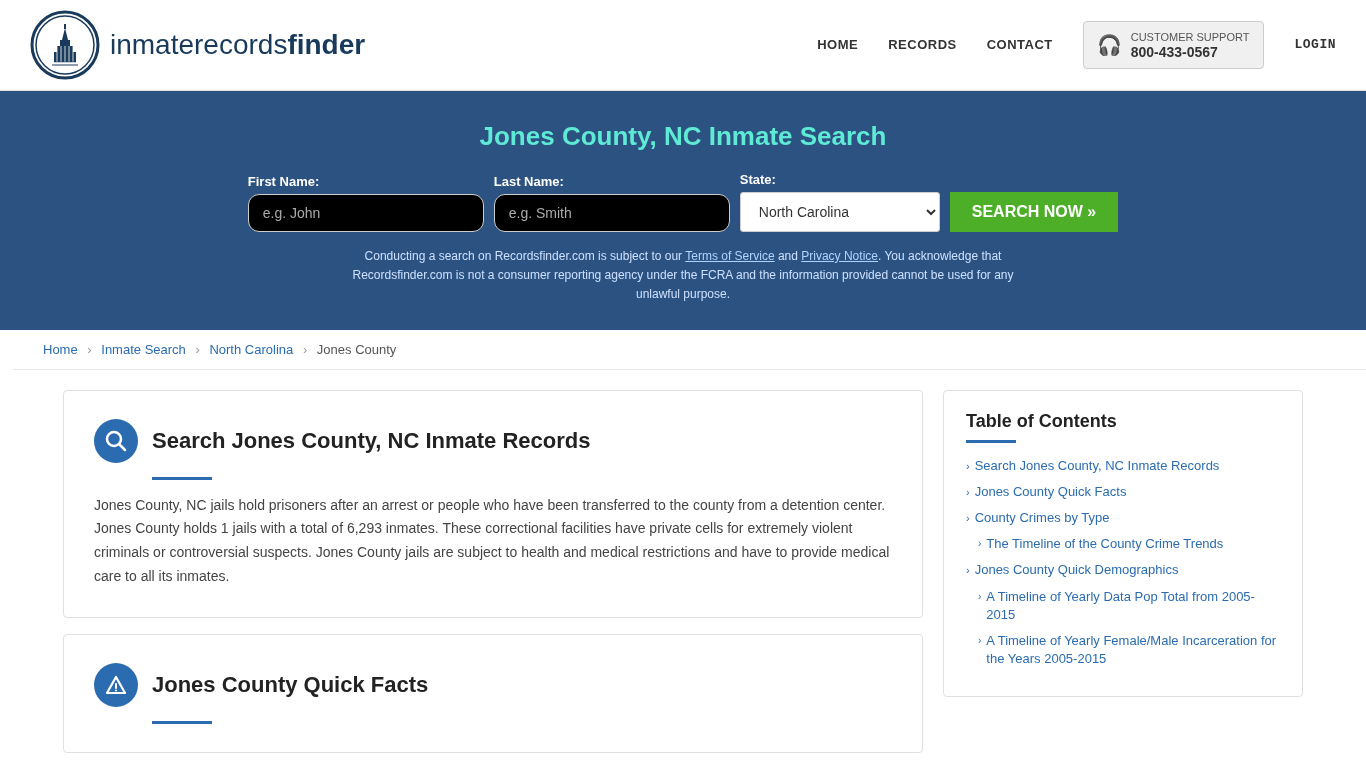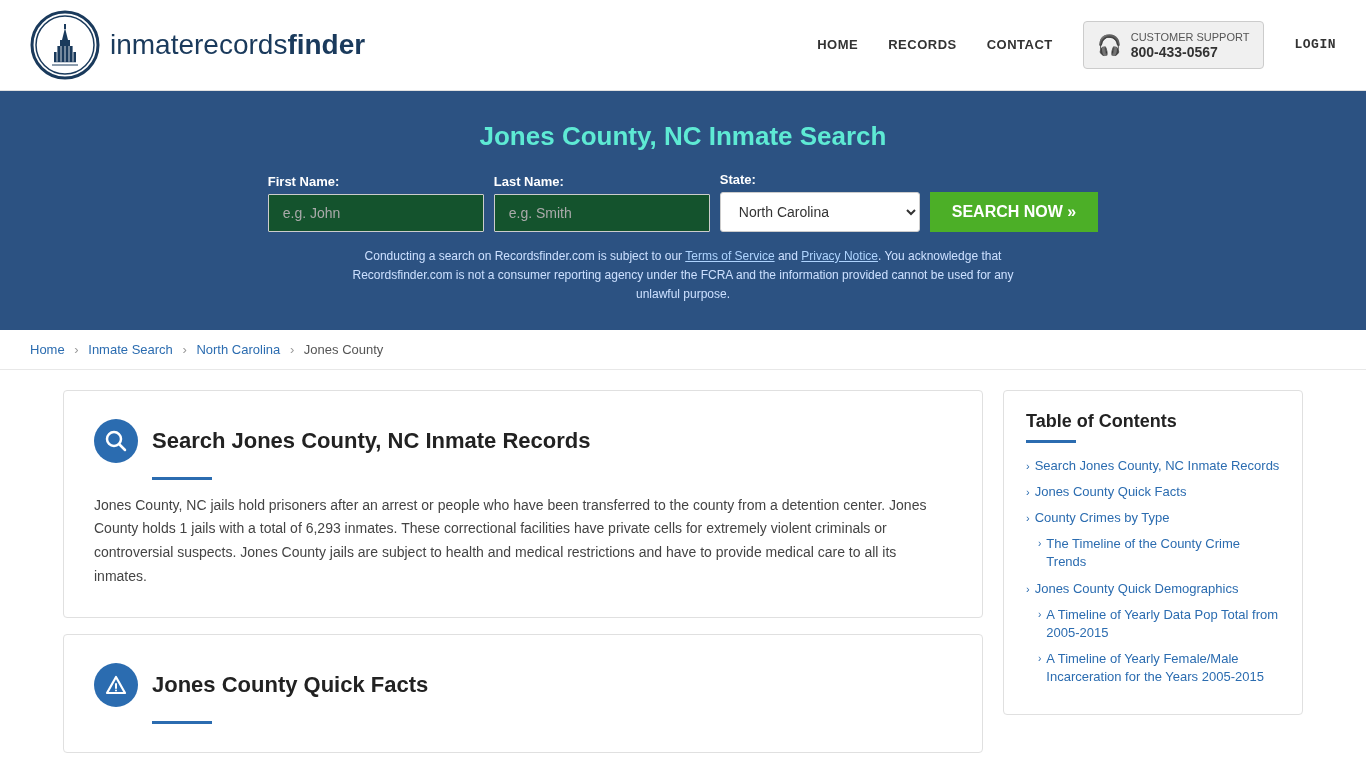--- a/index.html
+++ b/index.html
@@ -92,27 +92,27 @@
       flex-direction: column;
       gap: 5px;
       text-align: left;
     }
     .form-label {
       color: #fff;
       font-size: 13px;
       font-weight: bold;
     }
     .form-input {
-      background: #14532d;
+      background: #000000;
       border: 1px solid #ccc;
-      border-radius: 1px;
+      border-radius: 11px;
       padding: 10px 14px;
       font-size: 14px;
       color: #aaa;
-      width: 216px;
+      width: 236px;
     }
     .form-input::placeholder {
       color: #aaa;
     }
     .state-select {
       background: #fff;
       border: 1px solid #ccc;
       border-radius: 3px;
       padding: 10px 14px;
       font-size: 14px;
@@ -143,20 +143,21 @@
       text-decoration: underline;
     }
 
     
     .breadcrumb {
       padding: 12px 30px;
       background: #fff;
       border-bottom: 1px solid #e8e8e8;
       font-size: 13px;
       color: #555;
+      margin-left: 13px;
     }
     .breadcrumb a {
       color: #2b6cb0;
       text-decoration: none;
       cursor: pointer;
     }
     .breadcrumb-sep {
       margin: 0 6px;
       color: #999;
     }
@@ -218,21 +219,21 @@
     }
     .section-body {
       font-size: 14px;
       line-height: 1.7;
       color: #444;
       margin-top: 14px;
     }
 
     
     .sidebar {
-      width: 300px;
+      width: 360px;
       flex-shrink: 0;
     }
     .toc-box {
       background: #fff;
       border: 1px solid #e0e0e0;
       border-radius: 4px;
       padding: 20px 22px;
     }
     .toc-title {
       font-size: 18px;

